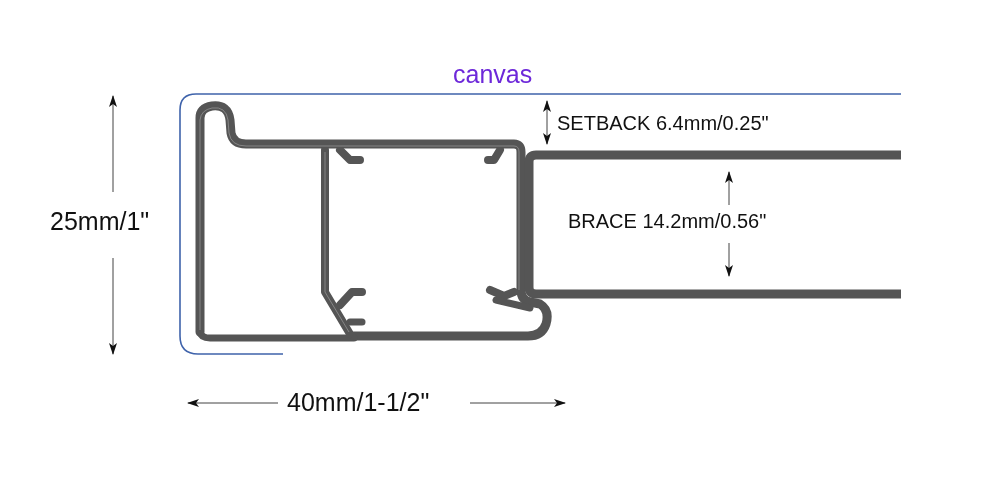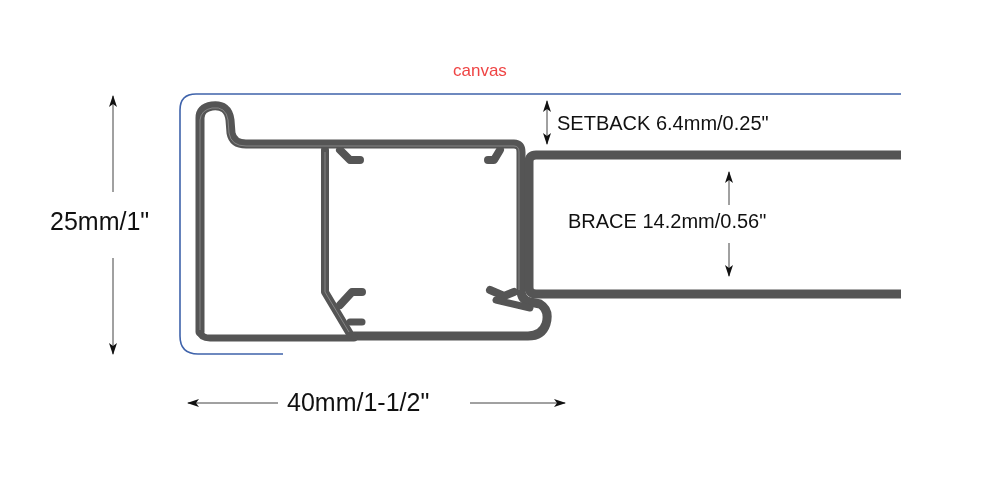--- a/index.html
+++ b/index.html
@@ -1,20 +1,20 @@
 <!DOCTYPE html>
 <html><head>
   <meta charset="utf-8">
   <style>
     html, body { margin: 0; padding: 0; background: #ffffff; }
     body { width: 999px; height: 495px; position: relative; overflow: hidden;
            font-family: "Liberation Sans", sans-serif; }
     svg { position: absolute; left: 0; top: 0; }
     .lbl { position: absolute; white-space: nowrap; color: #111; line-height: 1; }
-    #canvas-label { left: 453px; top: 62px; font-size: 17px; color: #ef4444; }
+    #canvas-label { left: 453px; top: 62px; font-size: 25px; color: #6d28d9; }
     #height-label { left: 50px; top: 209px; font-size: 25px; }
     #width-label { left: 287px; top: 390px; font-size: 25px; }
     #setback-label { left: 557px; top: 113px; font-size: 20px; }
     #brace-label { left: 568px; top: 211px; font-size: 20px; }
   </style>
 </head>
 <body>
 
 <svg width="999" height="495" viewBox="0 0 999 495">
   <defs>

